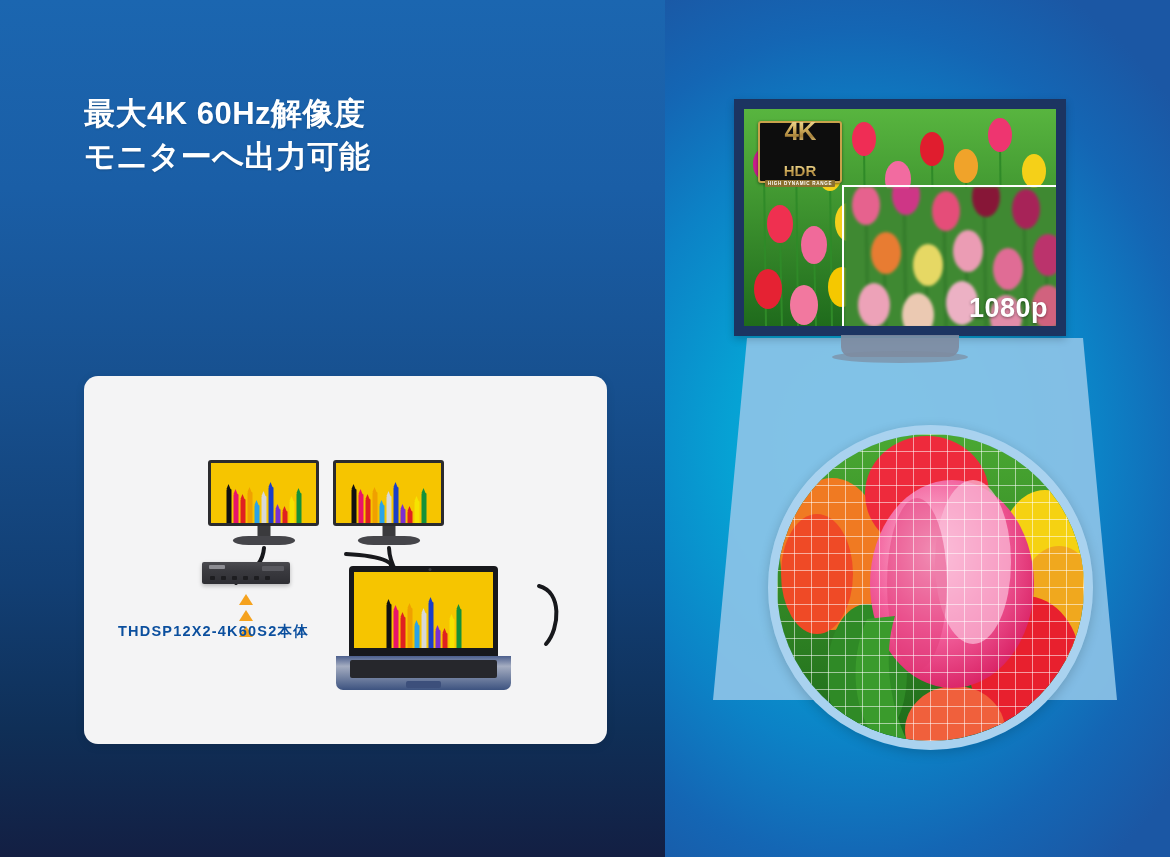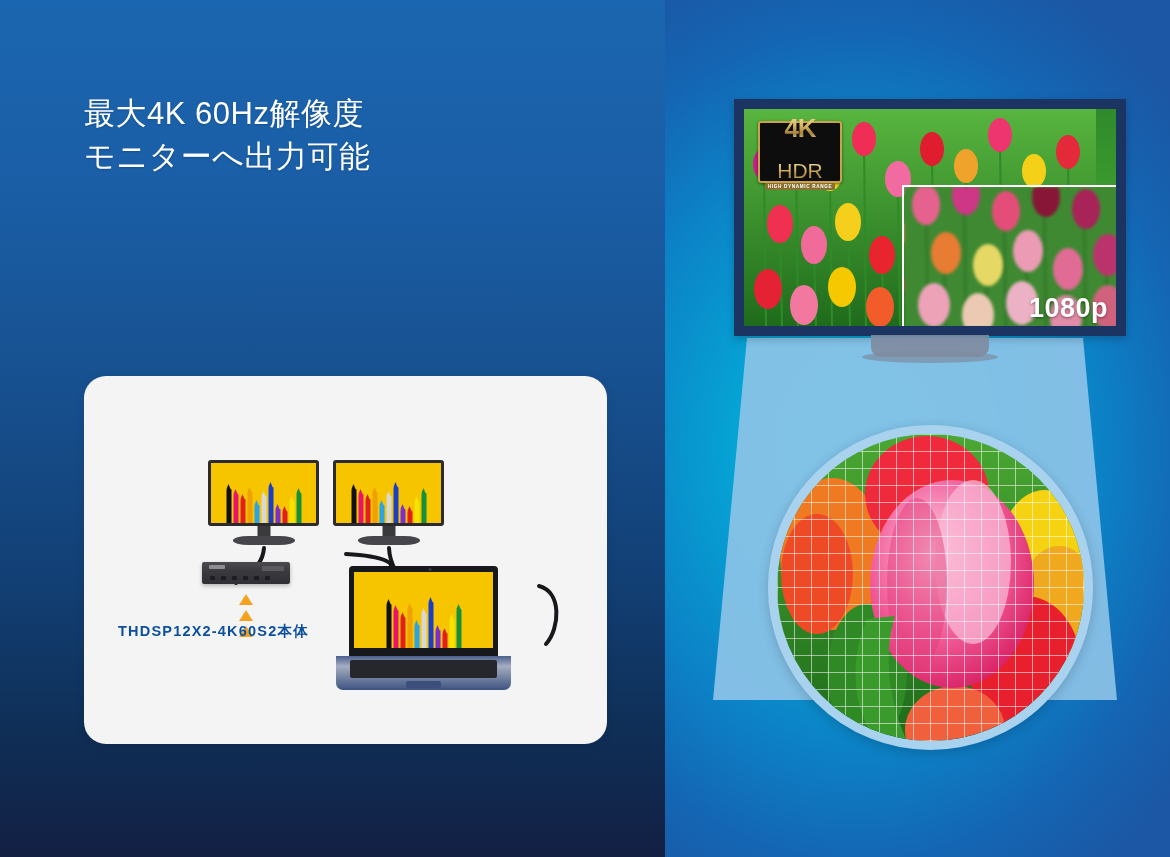--- a/index.html
+++ b/index.html
@@ -13,40 +13,40 @@
   
   .left-panel {
     position:relative;
     width:665px; height:857px;
     background:linear-gradient(180deg,#1b66b0 0%,#1a5ea6 22%,#17508f 45%,#123f74 68%,#0f2f57 85%,#131f43 100%);
     overflow:hidden;
   }
   .headline {
     position:absolute; left:84px; top:93px;
     color:#ffffff;
-    font-size:31px; font-weight:normal;
+    font-size:31px; font-weight:bold;
     line-height:1.38;
     letter-spacing:0.5px;
     text-shadow:0 1px 2px rgba(0,0,0,.18);
     white-space:pre-line;
   }
   .subcopy {
     position:absolute; left:86px; top:211px;
     color:#eef3fa;
     font-size:17.5px;
     line-height:1.62;
     letter-spacing:0.2px;
     white-space:pre-line;
   }
   
   .card {
     position:absolute; left:84px; top:376px;
     width:523px; height:368px;
     background:#f4f4f5;
-    border-radius:22px;
+    border-radius:14px;
     box-shadow:0 2px 10px rgba(0,0,0,.10);
     overflow:hidden;
   }
 
   
   .diagram { position:absolute; inset:0; }
 
   .monitor { position:absolute; }
   .mon-screen {
     position:relative;
@@ -124,21 +124,21 @@
 
   
   .right-panel {
     position:relative; width:505px; height:857px;
     background:
       radial-gradient(ellipse 420px 520px at 38% 52%, #08b2de 0%, #06a2d4 30%, #0c82c6 58%, #1466b4 80%, #1b57a4 100%);
     overflow:hidden;
   }
   .tv-wrap { position:absolute; left:69px; top:99px; }
   .tv-bezel {
-    width:392px; height:237px;
+    width:332px; height:237px;
     background:#1c3461;
     padding:10px;
     box-shadow:0 3px 8px rgba(0,0,0,.22);
   }
   .tv-screen { position:relative; width:100%; height:100%; overflow:hidden; }
   .tv-neck {
     position:absolute; left:50%; transform:translateX(-50%);
     top:236px; width:118px; height:22px; background:#7e8ba0; opacity:.9;
     border-radius:0 0 10px 10px;
   }
@@ -162,21 +162,21 @@
     display:flex; flex-direction:column; align-items:center; justify-content:center;
     box-shadow:0 1px 3px rgba(0,0,0,.5);
   }
   .badge4k .k4 {
     font-size:26px; font-weight:bold; line-height:1;
     background:linear-gradient(180deg,#f3e3a8 0%,#d8b662 40%,#a8823a 70%,#e8d596 100%);
     -webkit-background-clip:text; background-clip:text; color:transparent;
     letter-spacing:-1px;
   }
   .badge4k .hdr {
-    font-size:21px; font-weight:normal; line-height:1; margin-top:19px;
+    font-size:15px; font-weight:bold; line-height:1; margin-top:19px;
     background:linear-gradient(180deg,#f3e3a8 0%,#d8b662 45%,#a8823a 75%,#e8d596 100%);
     -webkit-background-clip:text; background-clip:text; color:transparent;
     letter-spacing:0px;
   }
   .badge4k .hdr-sub {
     margin-top:2px; font-size:4.6px; font-weight:bold; letter-spacing:.7px;
     color:#ffffff; background:#8a7030; padding:1px 3px; border-radius:1px;
   }
 
   .zoom-box {

